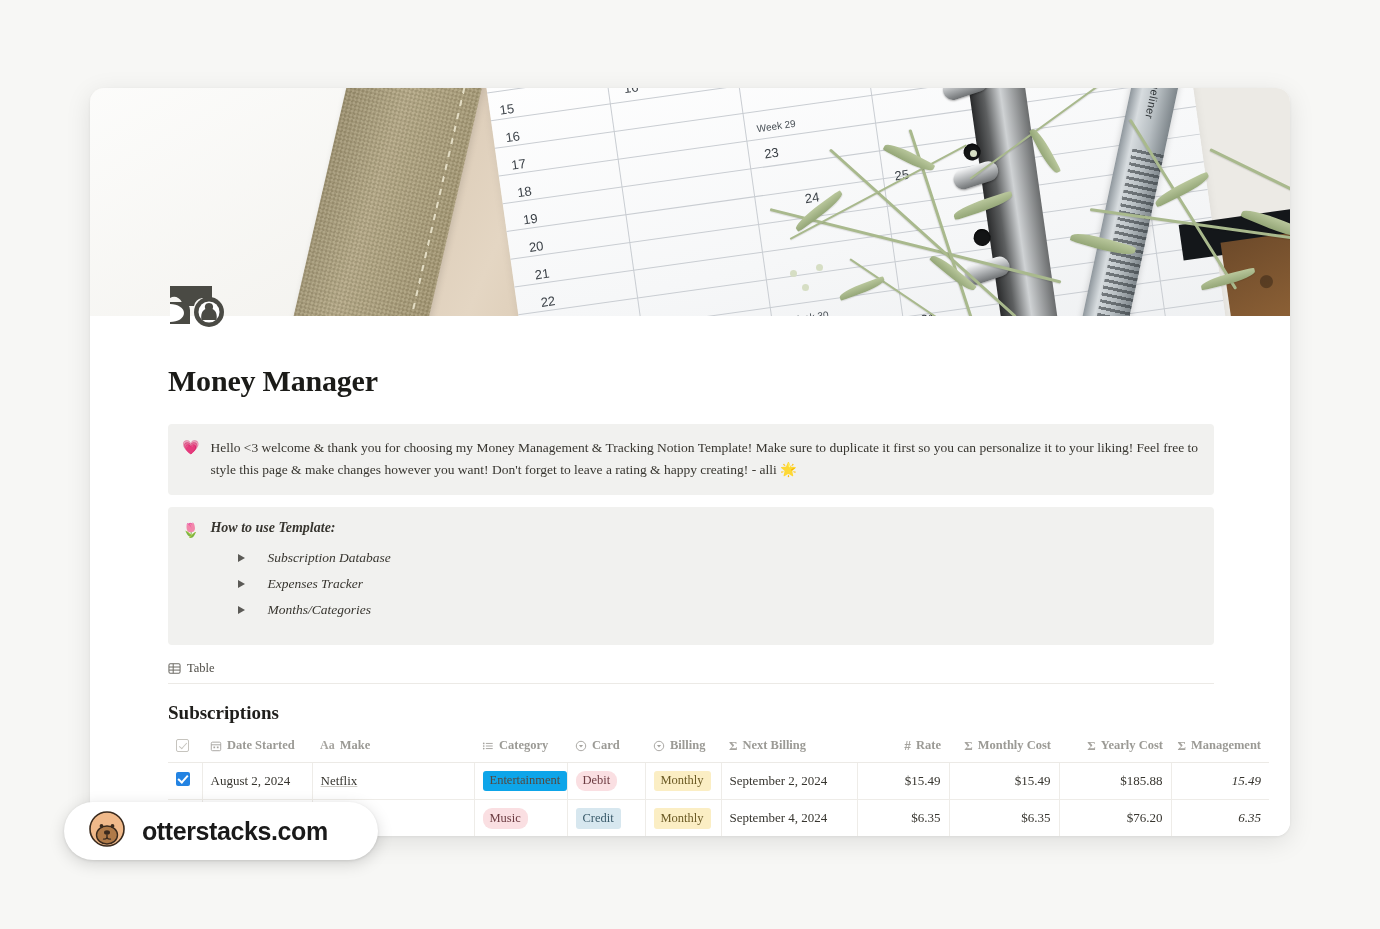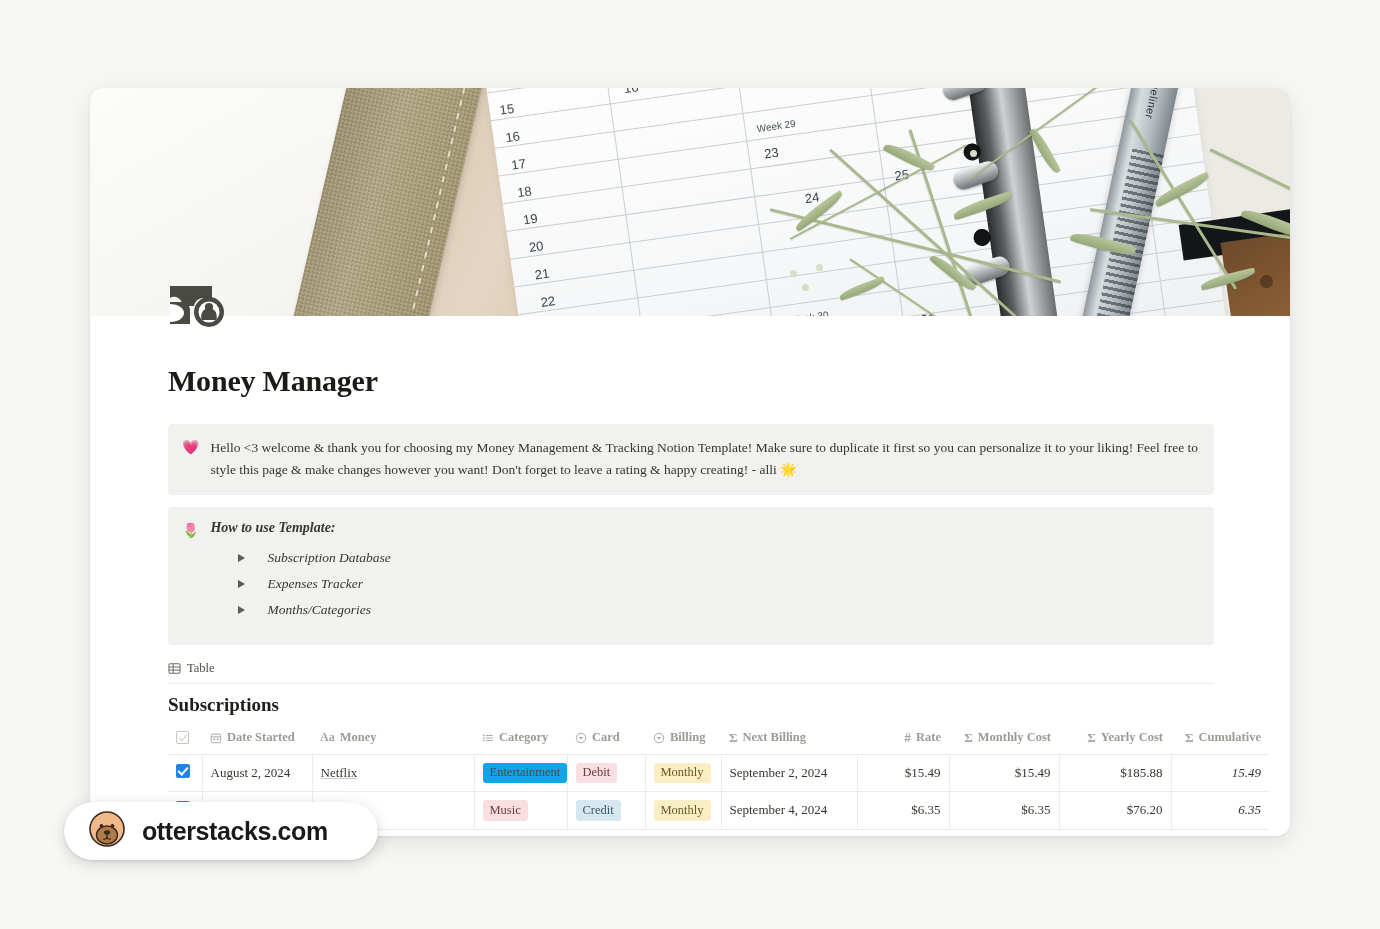--- a/index.html
+++ b/index.html
@@ -207,21 +207,21 @@
   }
   .tab {
     display:flex; align-items:center; gap:6px;
     font-family:"Liberation Serif", serif;
     font-size:12.5px; color:#4f4d47;
   }
 
   h2.db-title {
     font-family:"Liberation Serif", serif;
     font-size:19px; font-weight:700; color:#1f1e1b;
-    margin-top: 10px; margin-bottom: 10px;
+    margin-top: 18px; margin-bottom: 10px;
   }
 
   
   table.db { width:100%; border-collapse: collapse; table-layout: fixed; }
   table.db th {
     font-family:"Liberation Serif", serif;
     font-weight: 400; font-size:12.5px; color:#9b9a95;
     text-align:left; padding: 4px 8px 8px 8px;
     border-bottom:1px solid #eceae6;
     white-space:nowrap;
@@ -258,21 +258,21 @@
     width:3px; height:7px; border:solid #c6c4be;
     border-width:0 1.5px 1.5px 0; transform: rotate(42deg);
   }
 
   .tag {
     display:inline-block; padding:1.5px 7px; border-radius:3px;
     font-size:12.5px; line-height:1.4;
     font-family:"Liberation Serif", serif;
   }
   .tag-brown  { background:#0ea5e9; color:#54483f; }
-  .tag-pink   { background:#fadfe2; color:#6c3b41; }
+  .tag-pink   { background:#fadfe2; color:#6c3b41;border-radius:9px; }
   .tag-yellow { background:#fbeec4; color:#6b5a24; }
   .tag-blue   { background:#d7e7ef; color:#3a5b6b; }
 
   .link-underline { text-decoration: underline; text-decoration-color:#cfcdc8; }
 
   
   .ic { display:inline-flex; align-items:center; color:#a6a49f; }
 
   
   #badge {
@@ -473,21 +473,21 @@
                       <rect x="4" y="7.6" width="2" height="2" fill="#a6a49f"></rect>
                       <rect x="8" y="7.6" width="2" height="2" fill="#a6a49f"></rect>
                     </svg>
                   </span>
                   <span>Date Started</span>
                 </span>
               </th>
               <th>
                 <span class="hd">
                   <span class="ic" style="font-family:'Liberation Serif',serif;font-size:12px;color:#a6a49f;">Aa</span>
-                  <span>Money</span>
+                  <span>Make</span>
                 </span>
               </th>
               <th>
                 <span class="hd">
                   <span class="ic">
                     <svg width="12" height="12" viewBox="0 0 14 14">
                       <circle cx="2" cy="4" r="1" fill="#a6a49f"></circle>
                         <line x1="4.5" y1="4" x2="12.5" y2="4" stroke="#a6a49f" stroke-width="1.1"></line>
                       <circle cx="2" cy="7" r="1" fill="#a6a49f"></circle>
                         <line x1="4.5" y1="7" x2="12.5" y2="7" stroke="#a6a49f" stroke-width="1.1"></line>
@@ -540,21 +540,21 @@
               </th>
               <th class="r">
                 <span class="hd">
                   <span class="ic" style="font-family:'Liberation Serif',serif;font-size:13px;color:#a6a49f;">Σ</span>
                   <span>Yearly Cost</span>
                 </span>
               </th>
               <th class="r">
                 <span class="hd">
                   <span class="ic" style="font-family:'Liberation Serif',serif;font-size:13px;color:#a6a49f;">Σ</span>
-                  <span>Cumulative</span>
+                  <span>Management</span>
                 </span>
               </th>
             </tr>
           </thead>
           <tbody>
             <tr>
               <td class="chk">
                 <span class="checkbox"></span>
               </td>
               <td>August 2, 2024</td>

